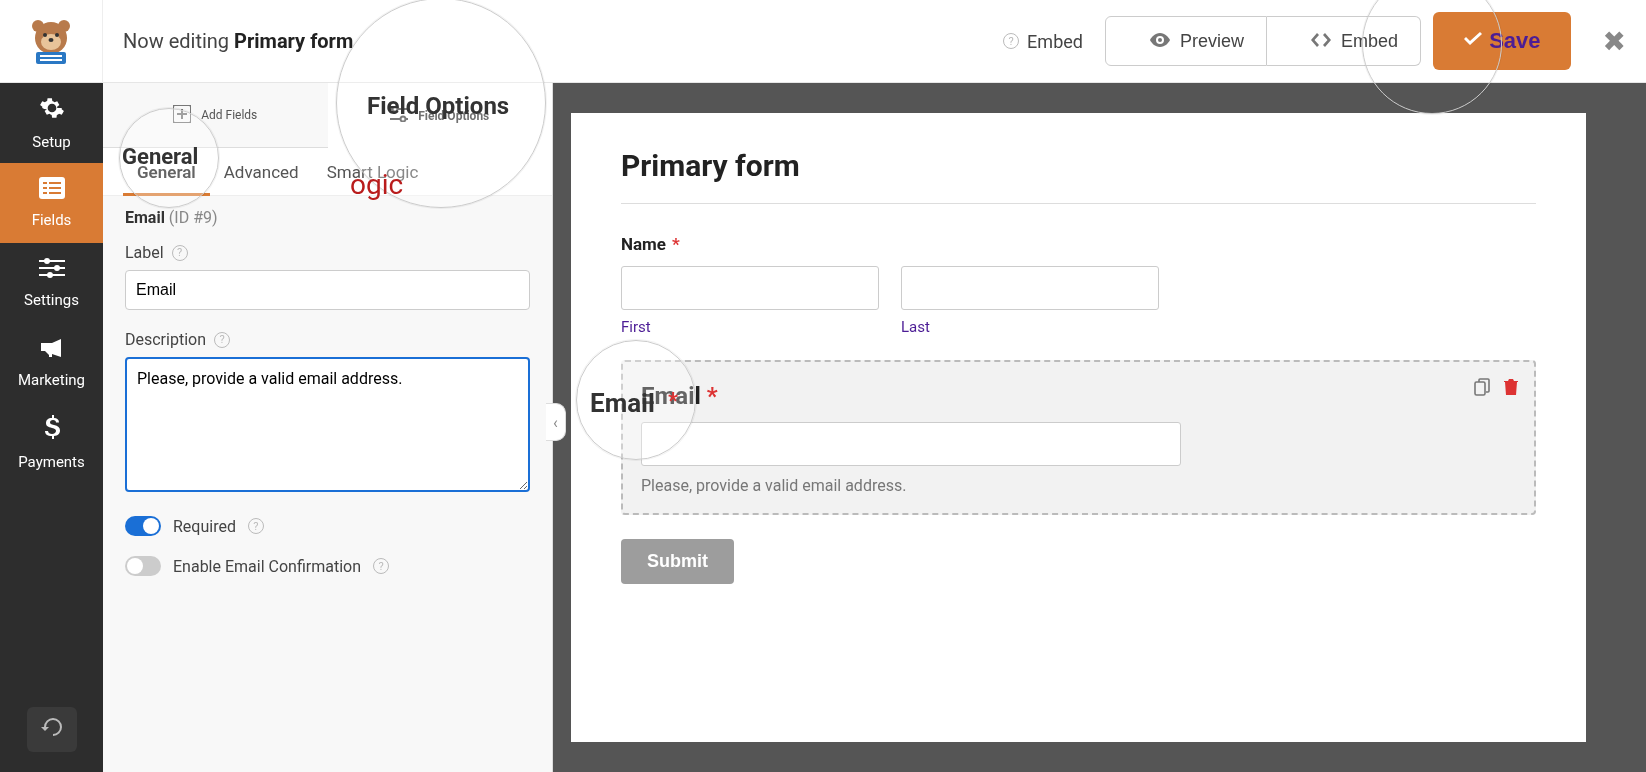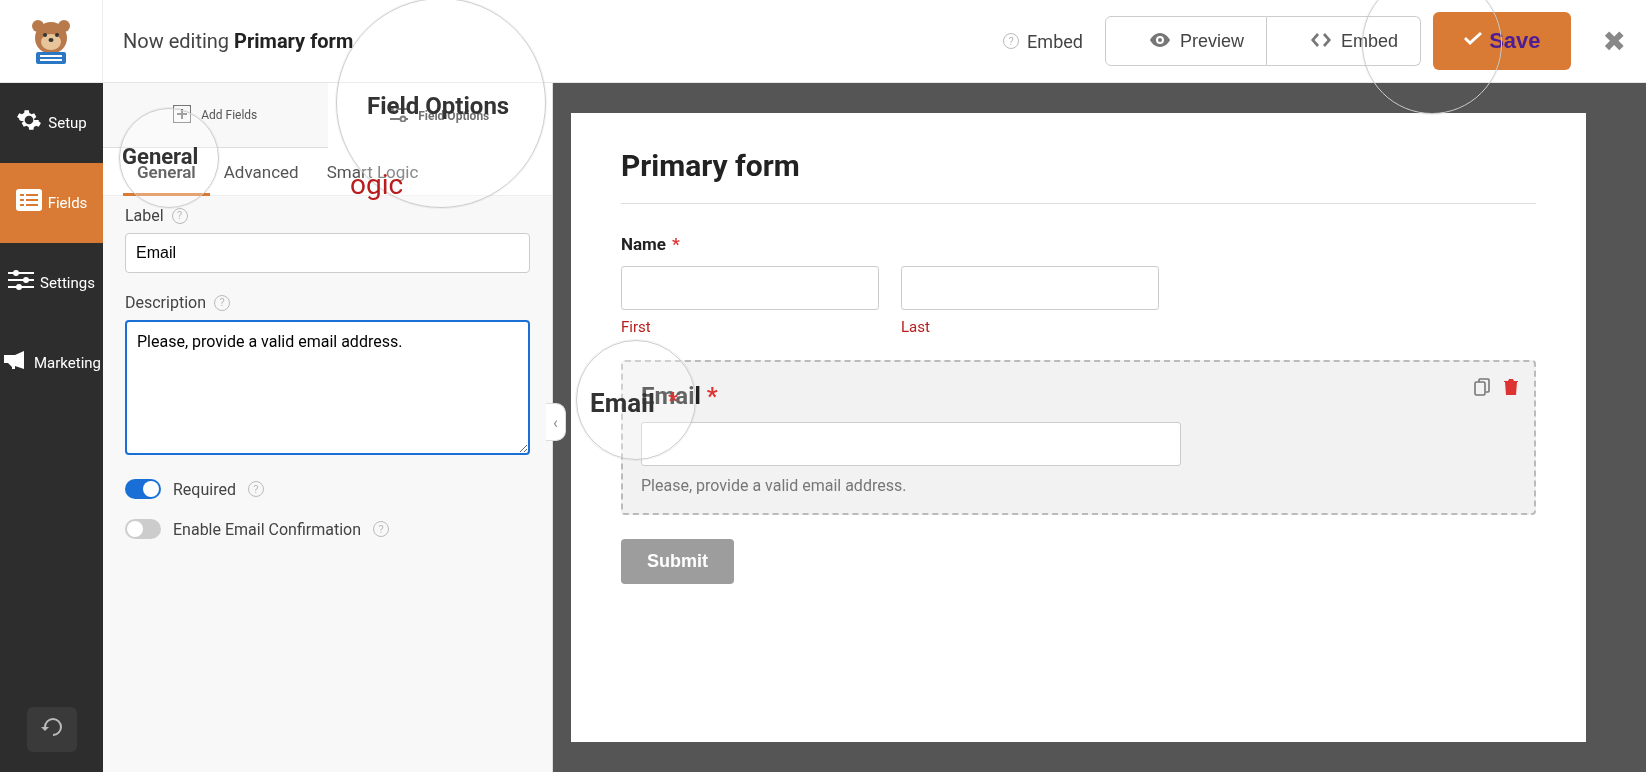--- a/index.html
+++ b/index.html
@@ -21,21 +21,21 @@
 .btn-group .btn:last-child { border-radius: 0 6px 6px 0; border-left: none; }
 .btn-save { background: #d97b34; color: #4c1d95; border: none; font-size: 22px; font-weight: 700; padding: 0 30px; height: 58px; border-radius: 6px;}
 .btn-save .check { font-weight: 700; }
 .close-btn { margin-left: 20px; color: #888; font-size: 28px; cursor: pointer; background: none; border: none; }
 
 
 .workspace { display: flex; height: calc(772px - 83px); }
 
 
 .side-nav { width: 103px; background: #2d2d2d; display: flex; flex-direction: column; align-items: center; padding-top: 0; position: relative; }
-.side-item { width: 100%; height: 80px; display: flex; flex-direction: row; align-items: center; justify-content: center; gap: 6px; color: #fff; font-size: 15px; cursor: pointer; }
+.side-item { width: 100%; height: 80px; display: flex; flex-direction: column; align-items: center; justify-content: center; gap: 6px; color: #fff; font-size: 15px; cursor: pointer; }
 .side-item.active { background: #d97b34; }
 .side-icon { font-size: 24px; }
 .side-bottom { margin-top: auto; margin-bottom: 20px; width: 50px; height: 45px; border-radius: 6px; background: #3a3a3a; display:flex; align-items:center; justify-content:center; color:#bbb; font-size: 22px; cursor:pointer;}
 
 
 .options-panel { width: 450px; background: #f8f8f8; border-right: 1px solid #ddd; display:flex; flex-direction:column; position:relative; }
 .panel-tabs { display: flex; height: 65px; }
 .panel-tab { flex: 1; display: flex; align-items: center; justify-content: center; gap: 10px; font-size: 12px; color: #555; cursor: pointer; border-bottom: 1px solid #ddd; }
 .panel-tab.active { background: #fff; font-weight: 700; color: #333; border-bottom: none;}
 .sub-tabs { display: flex; height: 48px; background: #fff; border-bottom: 1px solid #eee; padding: 0 20px; gap: 0; align-items: center; }
@@ -63,21 +63,21 @@
 .preview-wrap { flex:1; background:#555; padding: 30px 60px 30px 18px; display:flex; }
 .preview-card { background:#fff; flex:1; padding: 35px 50px; overflow:auto;}
 .preview-title { font-size: 30px; font-weight:700; color:#222; margin-bottom: 20px;}
 .hr { border:none; border-top:1px solid #ddd; margin-bottom: 30px;}
 .field-block { margin-bottom: 24px; }
 .field-label { font-size: 17px; font-weight:700; color:#222; margin-bottom: 12px; display:flex; align-items:center; gap:6px;}
 .req-star { color:#d33; }
 .name-row { display:flex; gap: 22px; }
 .name-col { flex:0 0 258px; }
 .preview-input { width: 258px; height: 44px; border:1px solid #ccc; border-radius:3px; }
-.sublabel { font-size:15px; color:#b91c1c; margin-top:8px; }
+.sublabel { font-size:15px; color:#4c1d95; margin-top:8px; }
 .email-block { border: 2px dashed #bbb; background:#f2f2f2; border-radius:4px; padding: 20px 18px 18px 18px; position:relative; }
 .email-block .field-label { font-size: 24px; }
 .email-block .preview-input { width: 540px; background:#fff; }
 .email-desc { font-size: 16px; color:#777; margin-top:10px; }
 .block-actions { position:absolute; top: 16px; right: 16px; display:flex; gap:14px; }
 .block-actions .ba { font-size:18px; cursor:pointer; }
 .ba.copy { color:#777; }
 .ba.del { color:#d33; }
 .submit-btn { background:#9d9d9d; color:#fff; border:none; border-radius:4px; font-size:18px; font-weight:600; padding: 12px 26px; cursor:pointer;}
 
@@ -197,20 +197,28 @@
       <span>Settings</span>
     </div>
     <div class="side-item">
       <span class="side-icon">
         <svg width="26" height="22" viewBox="0 0 26 22" fill="#fff">
             <path d="M2 8v6h4l4 4v2h3v-3l9 3V2L13 6H2z"></path>
           </svg>
       </span>
       <span>Marketing</span>
     </div>
+    <div class="side-item">
+      <span class="side-icon">
+        <svg width="16" height="26" viewBox="0 0 16 26" fill="#fff">
+            <path d="M8 0v3C4 3 2 5 2 8c0 3 2 4 6 5 3 .7 4 1.5 4 3 0 1.5-1.5 3-4 3-2 0-4-1-4-3H1c0 3 2 5 7 5v3h2v-3c4-.3 6-2.5 6-5.5 0-3-2-4.5-6-5.5-3-.7-4-1.3-4-2.5C6 6 7 5 9 5c2 0 3 1 3 2.5h3C15 4.5 13 3 10 3V0H8z"></path>
+          </svg>
+      </span>
+      <span>Payments</span>
+    </div>
     <div class="side-bottom">
       <span>
         <svg width="22" height="22" viewBox="0 0 22 22" fill="#bbb">
             <path d="M12 2a9 9 0 00-9 9H0l4 4 4-4H5a7 7 0 117 7v2a9 9 0 000-18z"></path>
           </svg>
       </span>
     </div>
   </div>
 
   <div class="options-panel">
@@ -243,20 +251,24 @@
         <span>General</span>
       </div>
       <div class="sub-tab">
         <span>Advanced</span>
       </div>
       <div class="sub-tab">
         <span>Smart Logic</span>
       </div>
     </div>
 
+    <div class="field-id">
+      <span class="main">Email</span>
+      <span class="sub">(ID #9)</span>
+    </div>
 
     <div class="form-row">
       <label>
         <span>Label</span>
         <span class="qmark">?</span>
       </label>
       <input class="text-input" type="text" value="Email" style="">
     </div>
 
     <div class="form-row">

